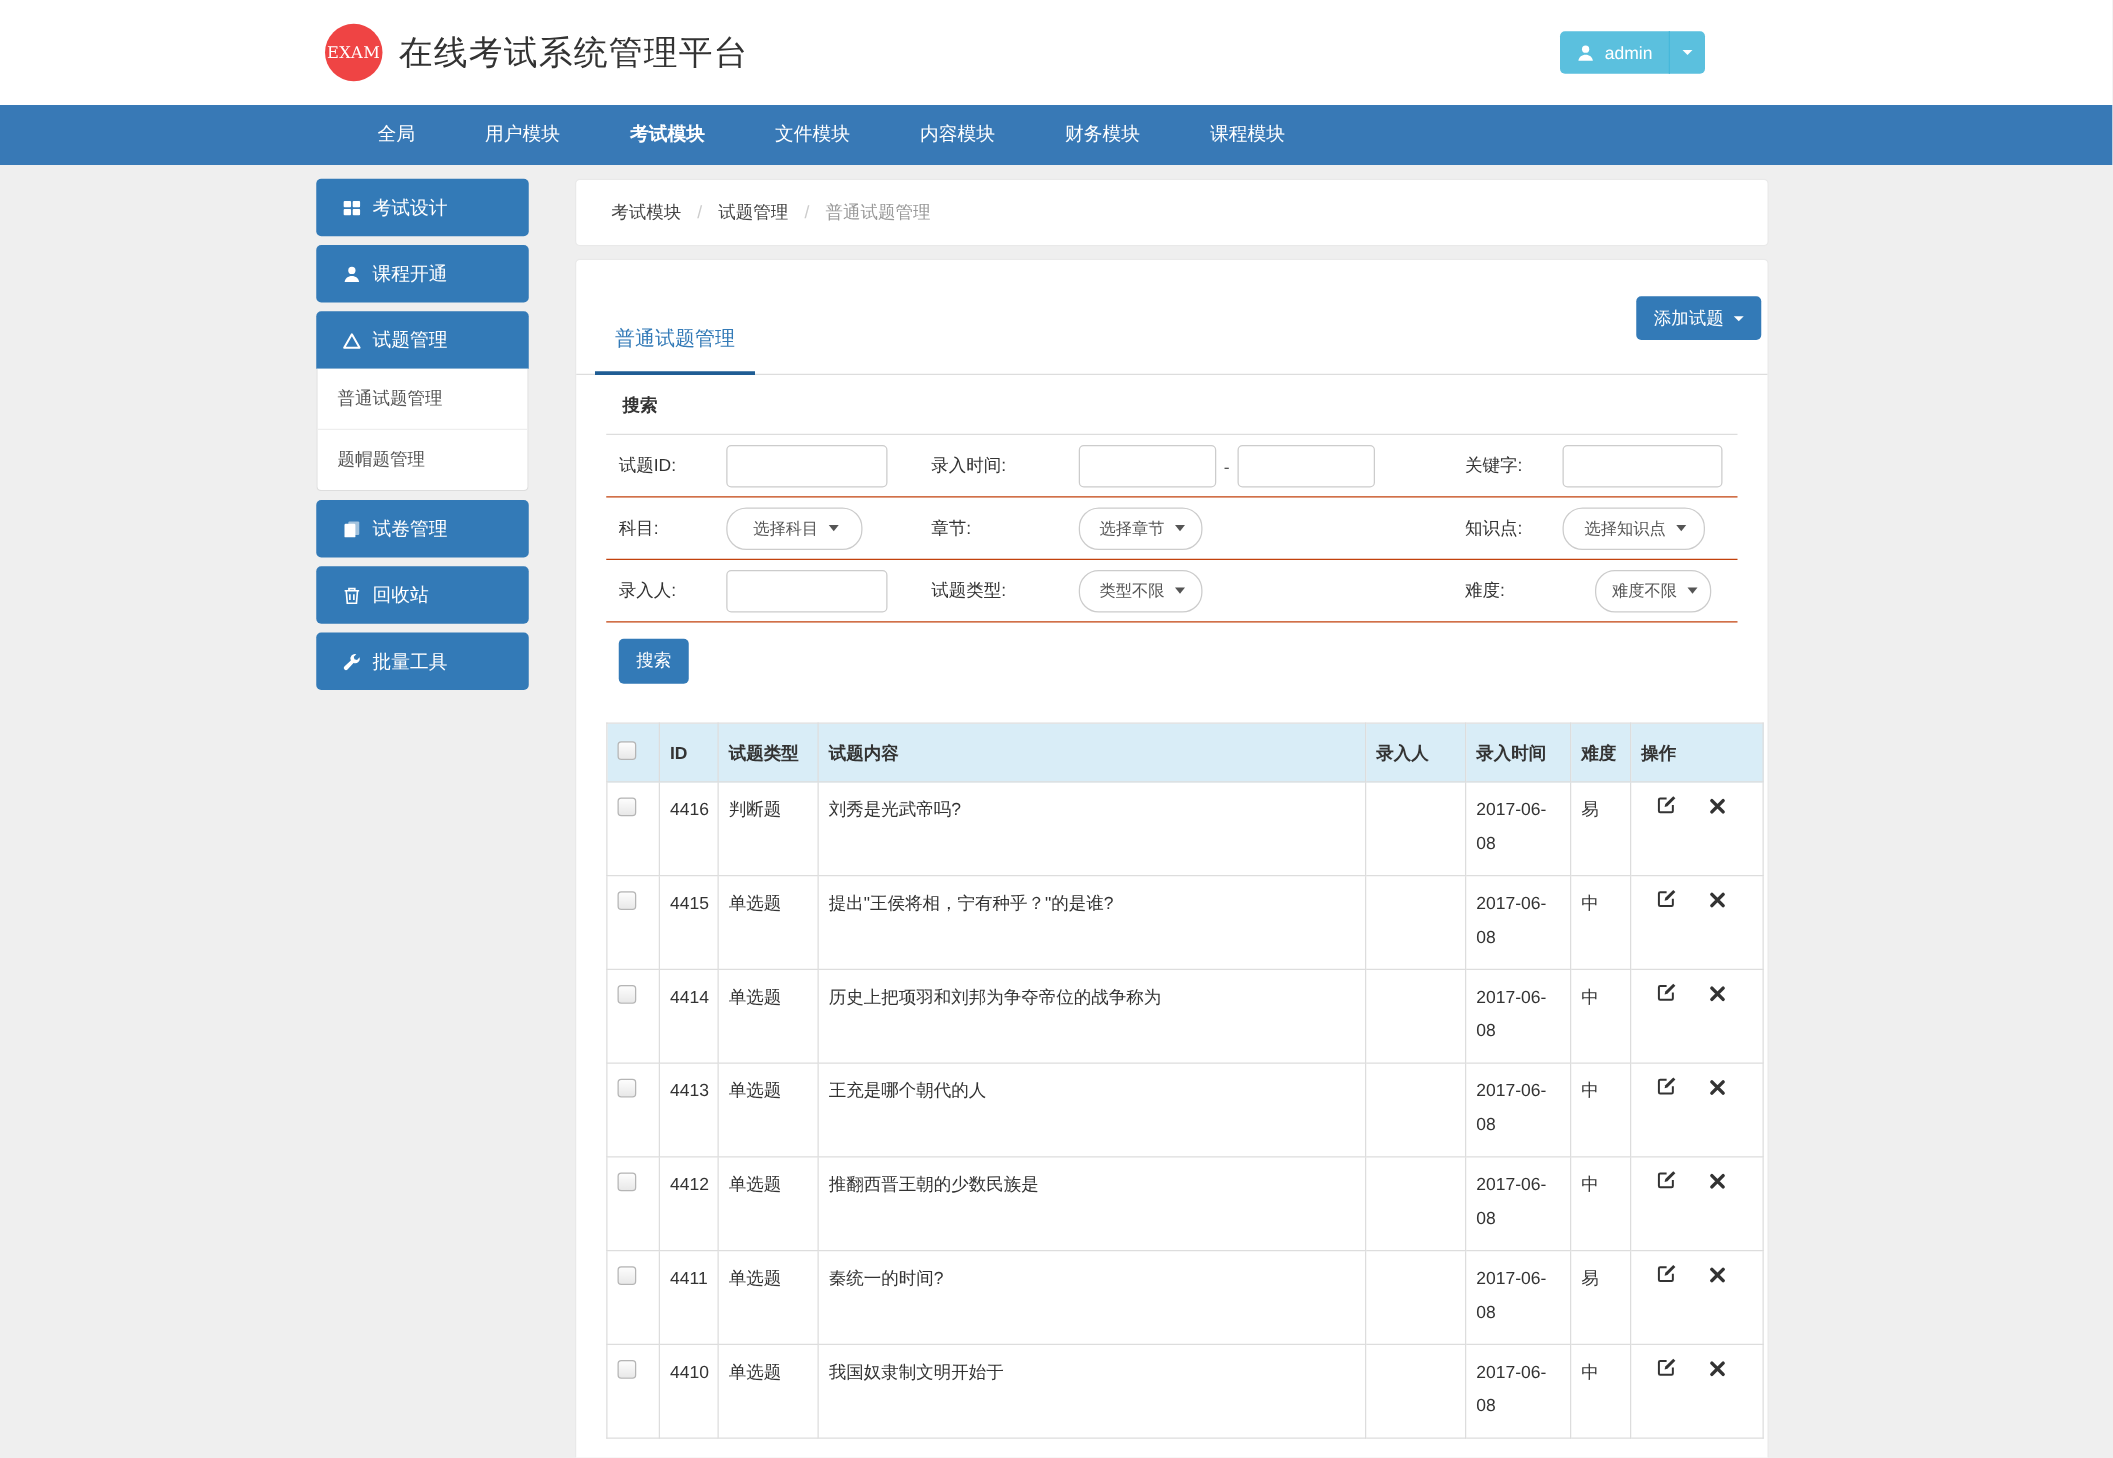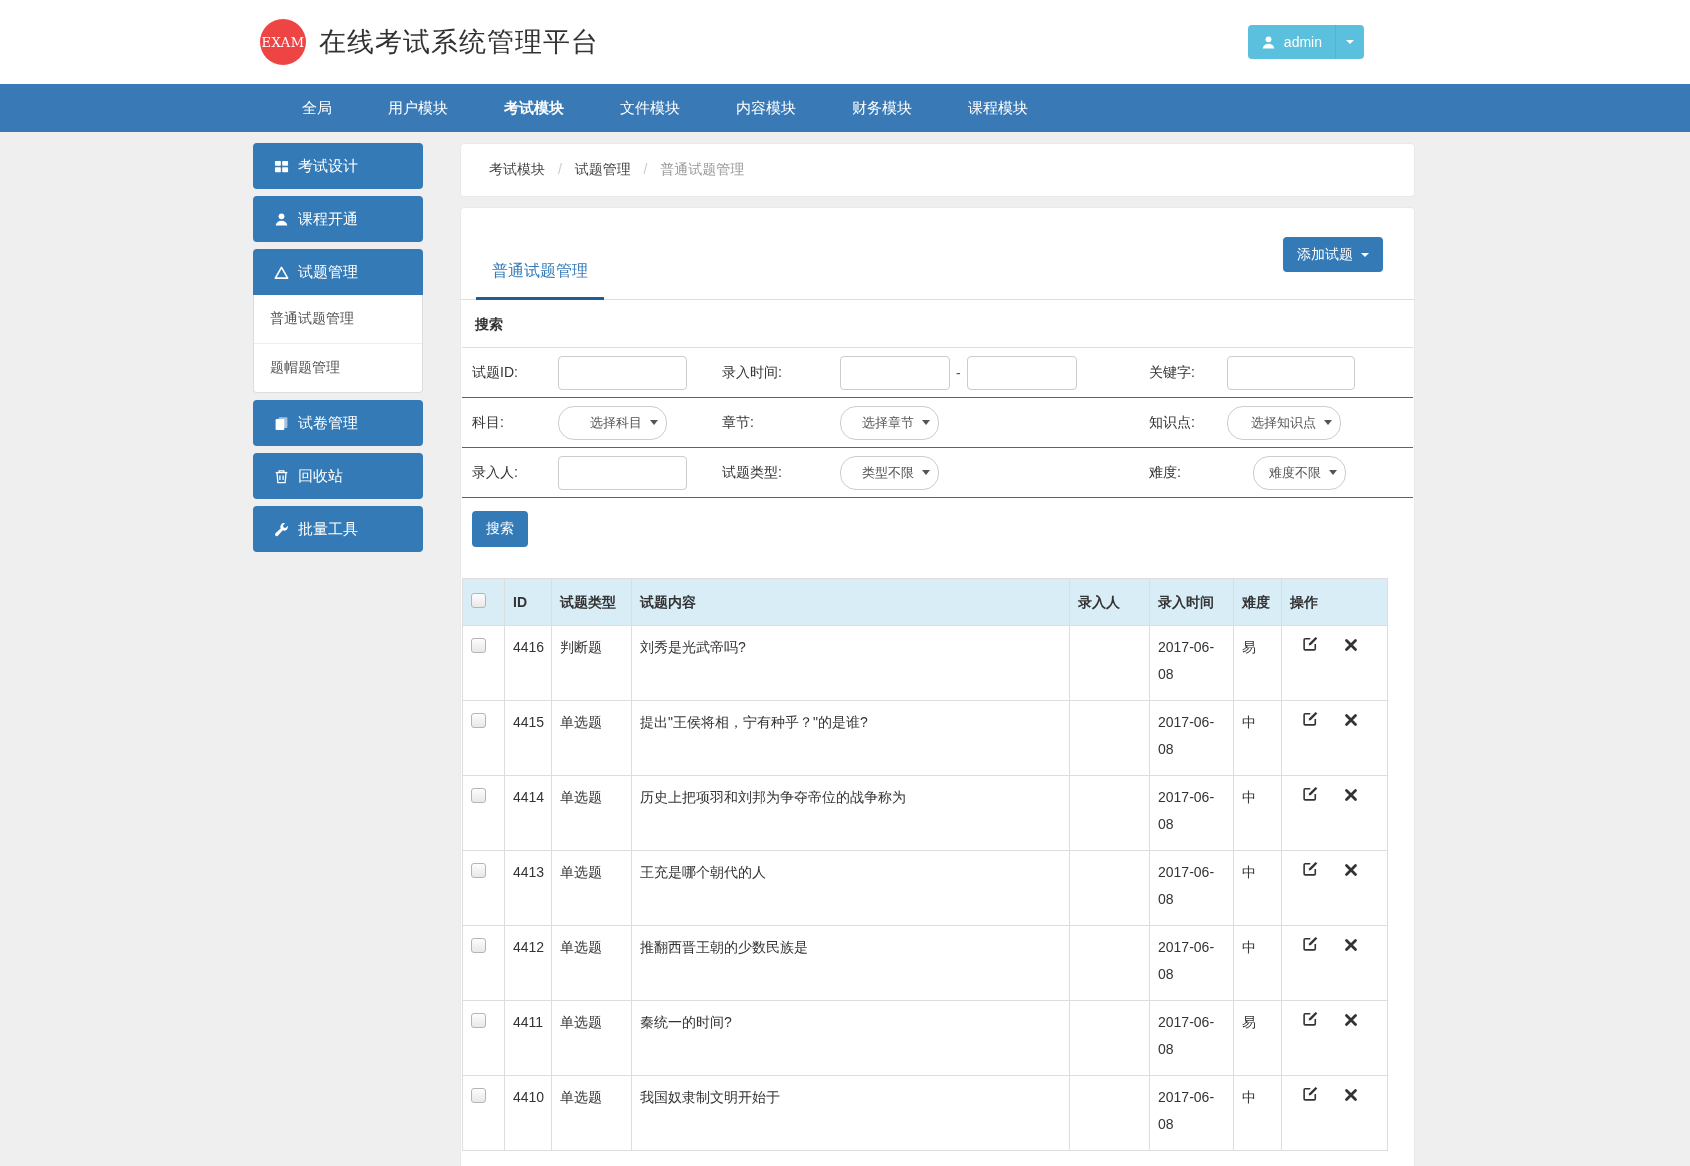--- a/index.html
+++ b/index.html
@@ -58,44 +58,44 @@
   .crumb-last { color:#999; }
 
   
   .main-panel { background:#fff; border:1px solid #e9e9e9; border-radius:4px; padding-bottom:20px; min-height:960px; position:relative; }
   .tab-bar { position:relative; height:91px; border-bottom:1px solid #ddd; margin:0 0; }
   .tab {
     position:absolute; left:15px; bottom:-1px; padding:15px 16px; font-size:16px;
     color:#337ab7; border-bottom:3px solid #1f5d94; cursor:pointer;
   }
   .add-btn {
-    position:absolute; right:31px; top:29px; background:#337ab7; color:#fff; border-radius:4px;
+    position:absolute; right:5px; top:29px; background:#337ab7; color:#fff; border-radius:4px;
     padding:0 14px; height:35px; font-size:14px; display:flex; align-items:center; gap:8px; cursor:pointer;
   }
 
-  .search-wrap { padding:0 1px; }
+  .search-wrap { padding:0 24px; }
   .search-heading { font-weight:bold; font-size:14px; padding:16px 13px 13px; border-bottom:1px solid #ddd; }
   .f-row { display:flex; align-items:center; height:49px; border-bottom:1px solid #c2410c; }
   .fg { display:flex; align-items:center; }
   .fg1 { width:250px; margin-left:10px; }
   .fg2 { width:427px; }
   .fg3 { flex:1; }
   .f-label { font-size:14px; color:#333; }
   .fg1 .f-label { width:86px; }
   .fg2 .f-label { width:118px; }
   .fg3 .f-label { width:78px; }
   .f-input {
     height:32px; border:1px solid #ccc; border-radius:4px; background:#fff;
     padding:0 8px; font-size:14px; font-family:inherit; color:#333; outline:none;
   }
   .w111 { width:111px; } .w92 { width:92px; } .w110 { width:110px; }
   .range-sep { margin:0 6px; color:#555; }
   .f-select {
     height:32px; border:1px solid #ccc; border-radius:16px; background:#fff; cursor:pointer;
-    display:flex; align-items:center; justify-content:flex-end; padding:0 8px 0 10px; font-size:13px; color:#555;
+    display:flex; align-items:center; justify-content:center; padding:0 8px 0 10px; font-size:13px; color:#555;
   }
   .sel-caret { width:0; height:0; border-left:4px solid transparent; border-right:4px solid transparent; border-top:5px solid #555; margin-left:8px; }
   .sw113 { width:89px; } .sw103 { width:79px; } .sw118 { width:94px; } .sw97 { width:73px;margin-left:26px; }
   .search-btn {
     margin:13px 0 0 10px; background:#337ab7; color:#fff; border:none; border-radius:4px;
     padding:9px 14px; font-size:14px; cursor:pointer; font-family:inherit; display:inline-block;
   }
 
   
   .q-table { border-collapse:collapse; width:925px; margin:31px 0 0 0; table-layout:fixed; }

